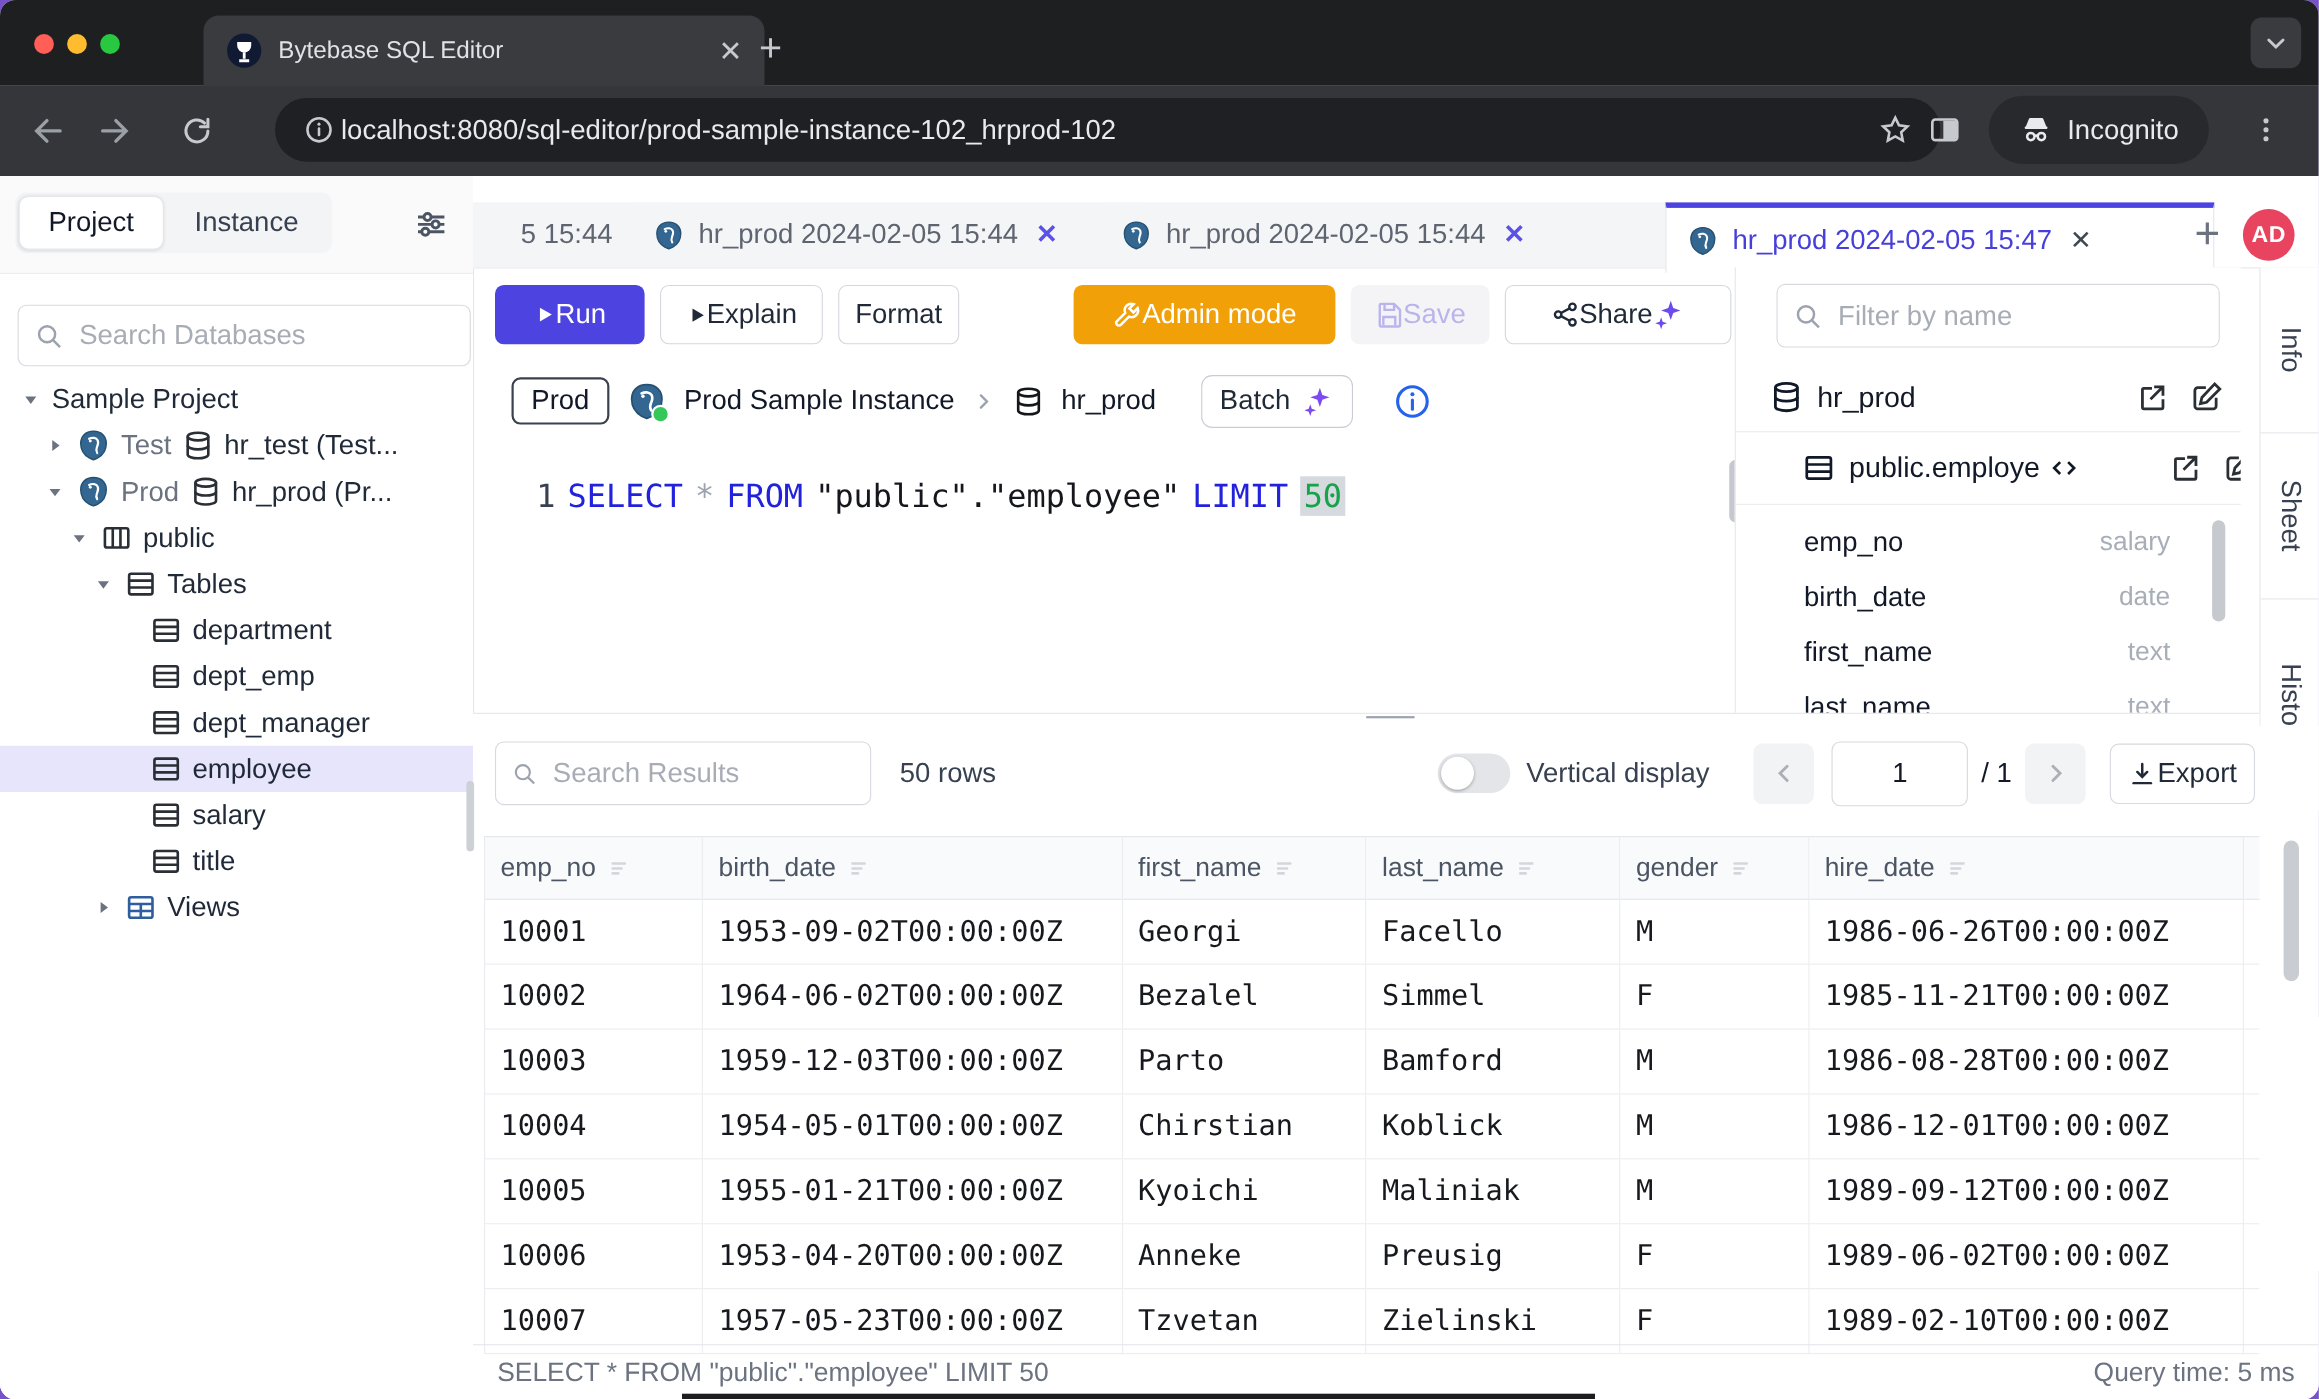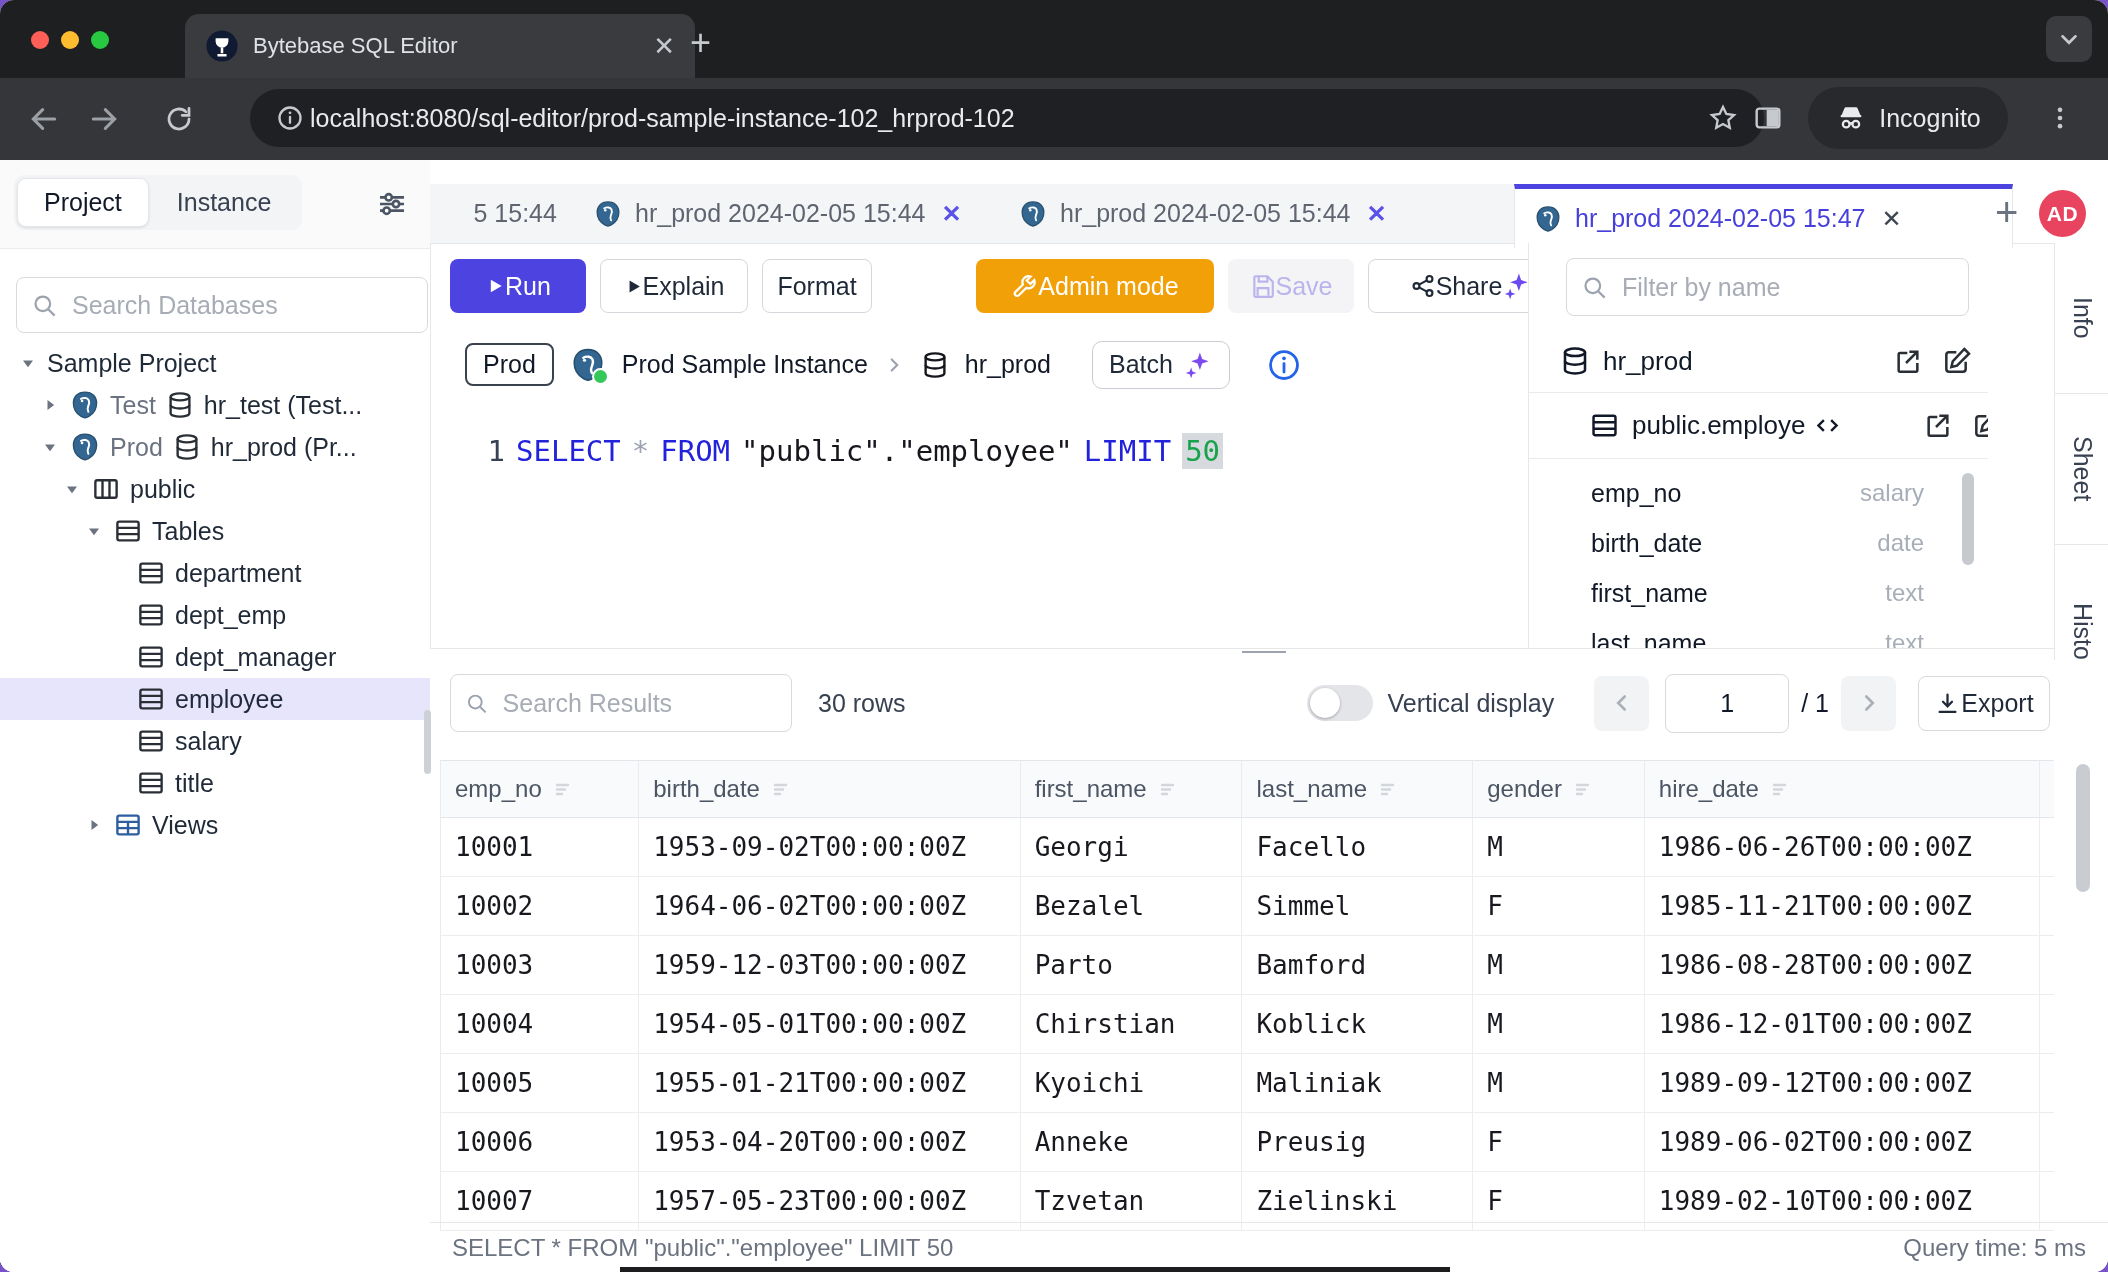--- a/index.html
+++ b/index.html
@@ -105,21 +105,21 @@
     padding:8px 16px;font-size:25px;color:#1F2937;margin-left:26px;background:#fff}
   .codeline{position:absolute;left:0;top:100px;height:44px;display:flex;align-items:center;
     font-family:"DejaVu Sans Mono","Liberation Mono",monospace;font-size:29px}
   .codeline .ln{width:75px;text-align:right;padding-right:0;color:#374151}
   .codeline .tok{margin-left:11px}
   .kw{color:#2222DD}.op{color:#9CA3AF}.id{color:#15171C}
   .num{color:#16A34A;background:#D6DADE;padding:1px 3px}
   .escroll{position:absolute;left:1142px;top:258px;width:13px;height:57px;background:#C5C9CF;border-radius:6px}
 
   
-  .spanel{position:absolute;left:1098px;top:83px;width:459px;height:417px;border-left:1px solid #E5E7EB;background:#fff;overflow:hidden}
+  .spanel{position:absolute;left:1147px;top:83px;width:459px;height:417px;border-left:1px solid #E5E7EB;background:#fff;overflow:hidden}
   .filter{position:absolute;left:37px;top:15px;width:373px;height:56px;border:1.5px solid #D6D9DE;border-radius:8px;
     display:flex;align-items:center;padding:0 14px;gap:12px;color:#9CA3AF}
   .filter input{border:0;outline:0;flex:1;width:100%;font-size:25px;font-family:inherit;background:transparent;color:#111827}
   .filter input::placeholder{color:#A7ACB5}
   .prow{position:absolute;left:0;width:100%;display:flex;align-items:center;gap:12px;border-bottom:1px solid #E9EBEE;
     color:#111827}
   .prow .acts{margin-left:auto;display:flex;gap:17px;padding-right:45px;color:#2A2F36}
   .prow.db{top:87px;height:62px;padding-left:30px;font-size:26px;font-weight:500}
   .prow.tbl{top:149px;height:66px;padding-left:60px;font-size:26px}
   .cols{position:absolute;left:0;top:225px;width:100%}
@@ -661,21 +661,21 @@
       </div>
 
       <div class="results">
         <div class="rtools">
           <div class="rsearch">
             <svg width="27" height="27">
                 <use href="#i-search"></use>
               </svg>
             <input placeholder="Search Results" style="">
           </div>
-          <span class="rowcount">30 rows</span>
+          <span class="rowcount">50 rows</span>
           <span class="rspacer"></span>
           <div class="toggle">
               <div class="knob"></div>
             </div>
           <span class="tglbl">Vertical display</span>
           <div class="pgbtn prev">
             <svg width="26" height="26">
                 <use href="#i-chl"></use>
               </svg>
           </div>

